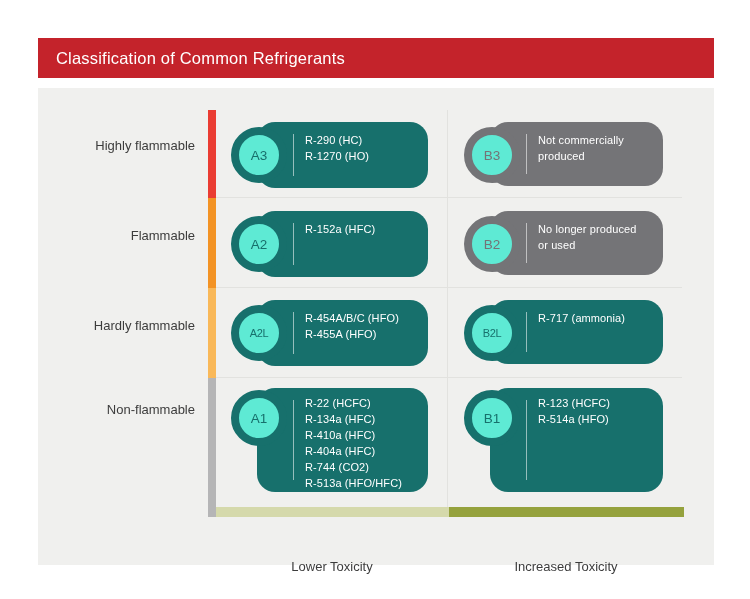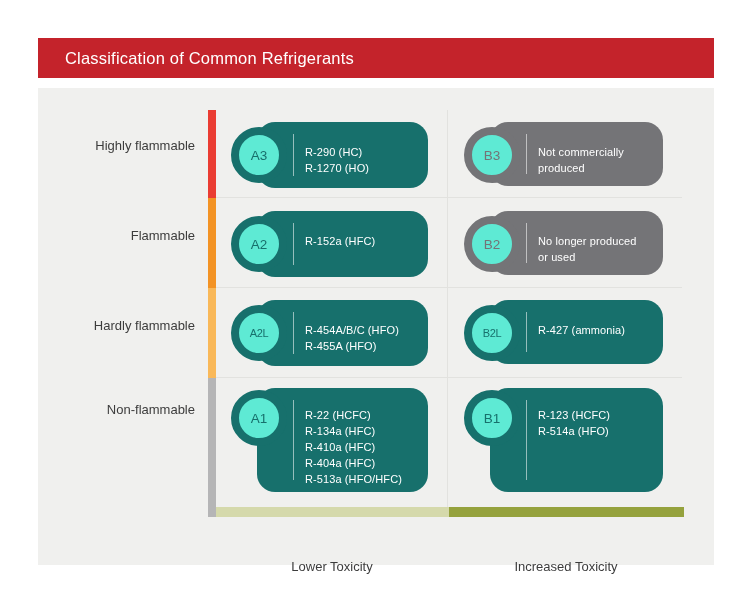--- a/index.html
+++ b/index.html
@@ -8,21 +8,21 @@
     font-family:"Liberation Sans","DejaVu Sans",sans-serif;
     overflow:hidden;
   }
   .abs{position:absolute;}
   
   .banner{
     left:38px;top:38px;width:676px;height:40px;
     background:var(--banner);
     display:flex;align-items:center;
     color:#ffffff;font-size:16.5px;letter-spacing:0.2px;
-    padding-left:27px;box-sizing:border-box;
+    padding-left:18px;box-sizing:border-box;
   }
   
   .panel{left:38px;top:88px;width:676px;height:477px;background:var(--panel);}
   
   .hline{left:216px;width:466px;height:1px;background:var(--gridline);}
   .vline{left:447px;top:110px;width:1px;height:397px;background:var(--gridline);}
   
   .vbar-seg{left:208px;width:8px;}
   
   .hbar-seg{top:507px;height:10px;}
@@ -47,21 +47,21 @@
   .teal .badge{border:8px solid var(--teal);color:var(--teal);}
   .gray .badge{border:8px solid var(--graycard);color:var(--graycard);}
   .badge span{font-size:13.5px;}
   .badge.badge-3 span{font-size:11px;letter-spacing:-0.4px;}
   .card-divider{
     position:absolute;left:36px;top:12px;bottom:12px;width:1px;
     background:rgba(255,255,255,0.55);
   }
   .card-lines{
     position:absolute;left:48px;top:10px;right:6px;
-    font-size:11px;line-height:16px;letter-spacing:0.1px;margin-top:12px;
+    font-size:11px;line-height:16px;letter-spacing:0.1px;
   }
   .card.tall .card-lines{top:7px;}
 </style>
 </head>
 <body>
 
 <div class="abs banner">
   <span>Classification of Common Refrigerants</span>
 </div>
 
@@ -123,20 +123,21 @@
 <div class="card teal tall" style="left:257px;top:388px;width:171px;height:104px">
   <div class="badge">
       <span>A1</span>
     </div>
   <div class="card-divider"></div>
   <div class="card-lines">
       <div class="card-line">R-22 (HCFC)</div>
       <div class="card-line">R-134a (HFC)</div>
       <div class="card-line">R-410a (HFC)</div>
       <div class="card-line">R-404a (HFC)</div>
+      <div class="card-line">R-744 (CO2)</div>
       <div class="card-line">R-513a (HFO/HFC)</div>
     </div>
 </div>
 
 <div class="card gray" style="left:490px;top:122px;width:173px;height:64px">
   <div class="badge">
       <span>B3</span>
     </div>
   <div class="card-divider"></div>
   <div class="card-lines">
@@ -155,21 +156,21 @@
       <div class="card-line">or used</div>
     </div>
 </div>
 
 <div class="card teal" style="left:490px;top:300px;width:173px;height:64px">
   <div class="badge badge-3">
       <span>B2L</span>
     </div>
   <div class="card-divider"></div>
   <div class="card-lines">
-      <div class="card-line">R-427 (ammonia)</div>
+      <div class="card-line">R-717 (ammonia)</div>
     </div>
 </div>
 
 <div class="card teal tall" style="left:490px;top:388px;width:173px;height:104px">
   <div class="badge">
       <span>B1</span>
     </div>
   <div class="card-divider"></div>
   <div class="card-lines">
       <div class="card-line">R-123 (HCFC)</div>

